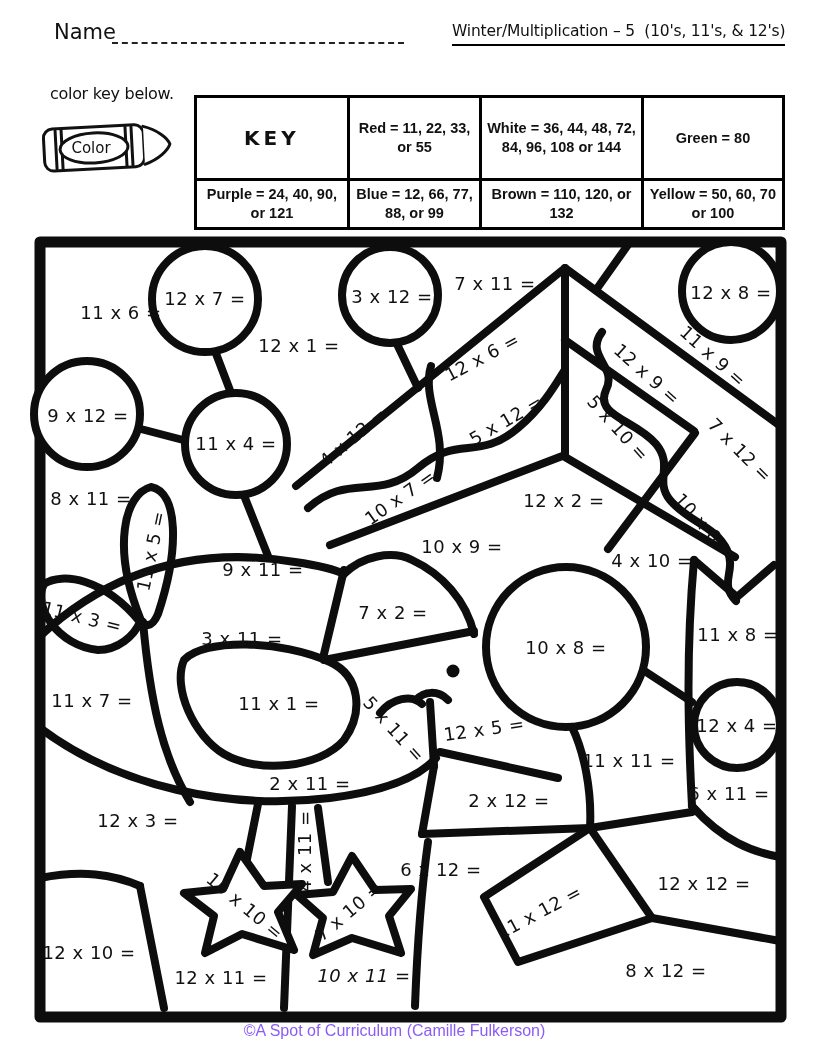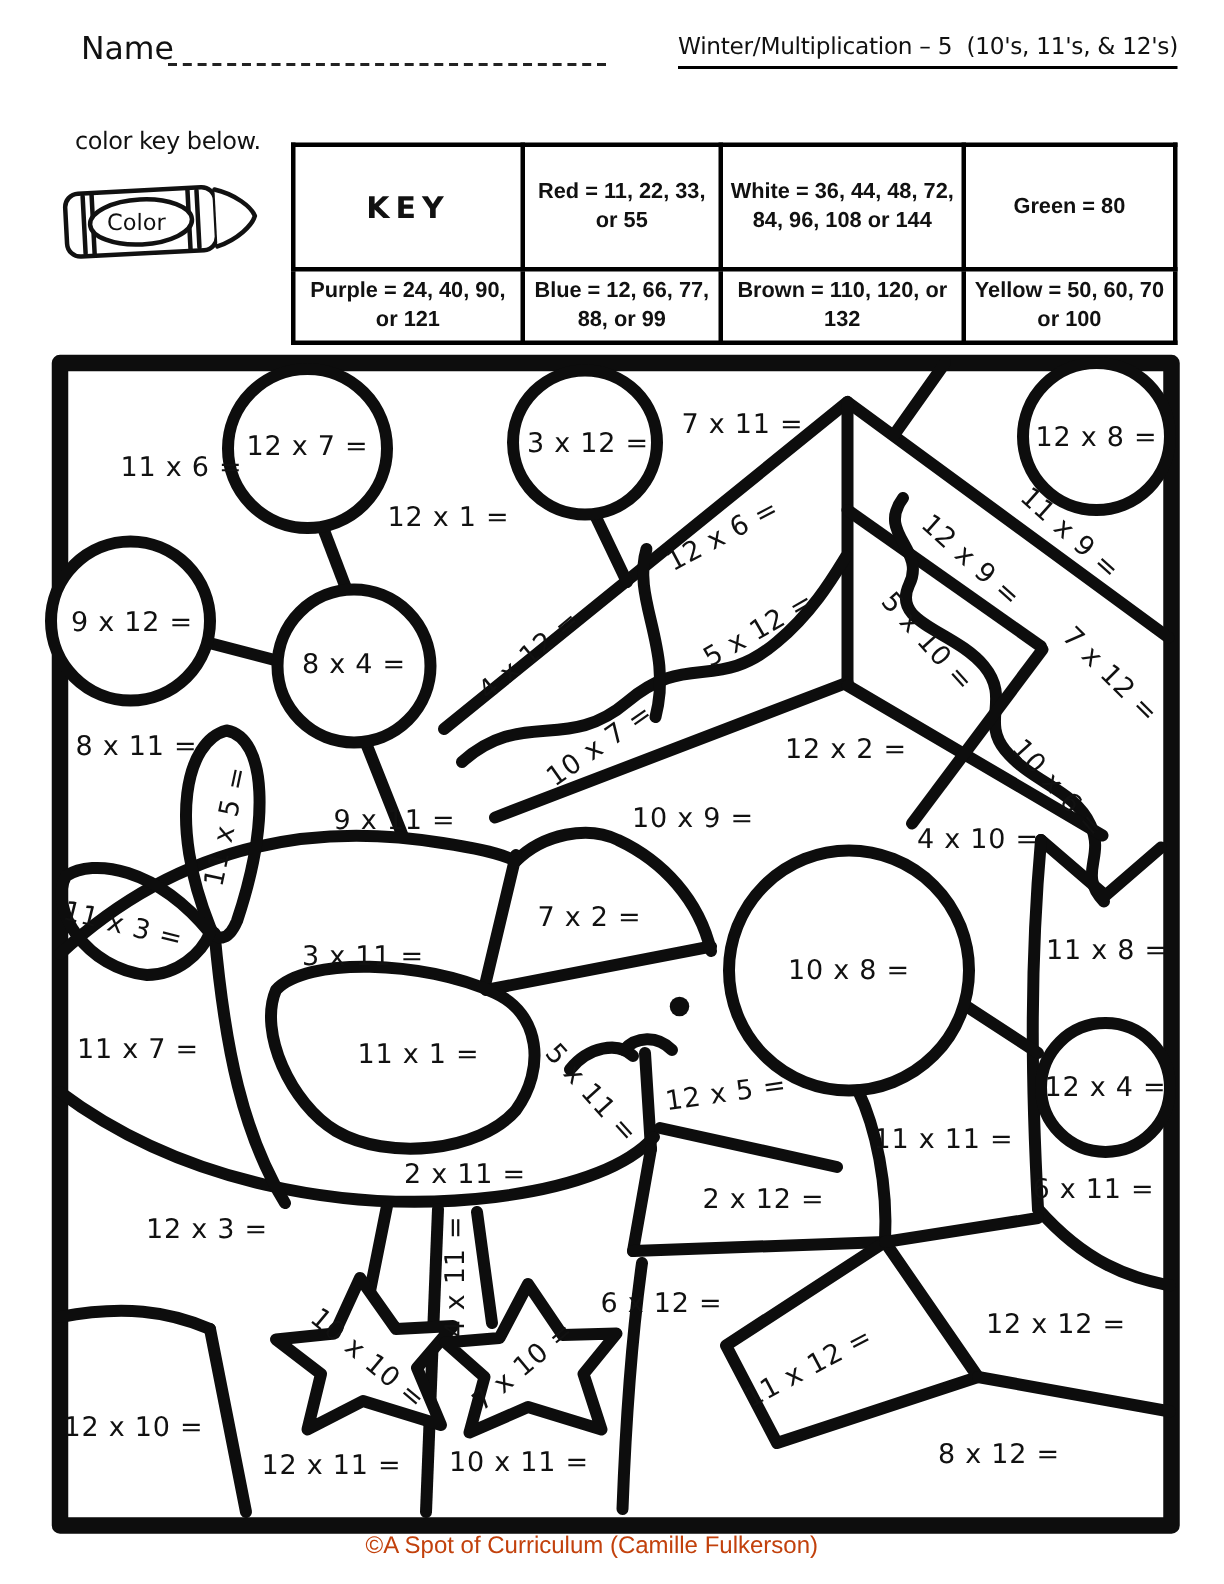--- a/index.html
+++ b/index.html
@@ -19,21 +19,21 @@
   .keytable td{border:3px solid #000;text-align:center;vertical-align:middle;
                font-weight:bold;font-size:14.5px;line-height:1.3;padding:2px 4px;}
   .keytable tr.r1 td{height:76px;}
   .keytable tr.r2 td{height:42px;}
   .keytable td.keycell{font-family:"DejaVu Sans",sans-serif;font-weight:bold;
                        font-size:20px;letter-spacing:4px;}
   .art{position:absolute;left:0;top:0;}
   .eq-layer{position:absolute;left:0;top:0;width:816px;height:1056px;pointer-events:none;}
   .eq{position:absolute;font-size:18px;letter-spacing:0.5px;white-space:nowrap;color:#111;}
   .footer{position:absolute;left:0;top:1022px;width:789px;text-align:center;
-          font-family:"Liberation Sans",sans-serif;font-size:16px;color:#c2410c;}
+          font-family:"Liberation Sans",sans-serif;font-size:16px;color:#8b5cf6;}
 </style>
 </head>
 <body>
 
 <div class="page">
 
   <span class="name-label">Name</span>
   <span class="name-line"></span>
   <span class="title">Winter/Multiplication – 5  (10's, 11's, &amp; 12's)</span>
   <div class="instr l2">color key below.</div>
@@ -153,32 +153,32 @@
   </svg>
 
   <div class="eq-layer">
       <div class="eq" style="left: 96px; top: 312px; transform: translate(-50%, -50%) rotate(0deg); margin-left: 25px;">11 x 6 =</div>
       <div class="eq" style="left: 205px; top: 298px; transform: translate(-50%, -50%) rotate(0deg);">12 x 7 =</div>
       <div class="eq" style="left: 299px; top: 345px; transform: translate(-50%, -50%) rotate(0deg);">12 x 1 =</div>
       <div class="eq" style="left: 392px; top: 296px; transform: translate(-50%, -50%) rotate(0deg);">3 x 12 =</div>
       <div class="eq" style="left: 495px; top: 283px; transform: translate(-50%, -50%) rotate(0deg);">7 x 11 =</div>
       <div class="eq" style="left: 731px; top: 292px; transform: translate(-50%, -50%) rotate(0deg);">12 x 8 =</div>
       <div class="eq" style="left: 88px; top: 415px; transform: translate(-50%, -50%) rotate(0deg);">9 x 12 =</div>
-      <div class="eq" style="left: 236px; top: 443px; transform: translate(-50%, -50%) rotate(0deg);">8 x 4 =</div>
+      <div class="eq" style="left: 236px; top: 443px; transform: translate(-50%, -50%) rotate(0deg);">11 x 4 =</div>
       <div class="eq" style="left: 353px; top: 437px; transform: translate(-50%, -50%) rotate(-40deg);">4 x 12 =</div>
       <div class="eq" style="left: 482px; top: 357px; transform: translate(-50%, -50%) rotate(-28deg);">12 x 6 =</div>
       <div class="eq" style="left: 647px; top: 374px; transform: translate(-50%, -50%) rotate(42deg);">12 x 9 =</div>
       <div class="eq" style="left: 713px; top: 356px; transform: translate(-50%, -50%) rotate(42deg);">11 x 9 =</div>
       <div class="eq" style="left: 506px; top: 420px; transform: translate(-50%, -50%) rotate(-30deg);">5 x 12 =</div>
       <div class="eq" style="left: 618px; top: 428px; transform: translate(-50%, -50%) rotate(48deg);">5 x 10 =</div>
       <div class="eq" style="left: 740px; top: 450px; transform: translate(-50%, -50%) rotate(45deg);">7 x 12 =</div>
       <div class="eq" style="left: 91px; top: 498px; transform: translate(-50%, -50%) rotate(0deg);">8 x 11 =</div>
       <div class="eq" style="left: 400px; top: 497px; transform: translate(-50%, -50%) rotate(-35deg);">10 x 7 =</div>
       <div class="eq" style="left: 151px; top: 551px; transform: translate(-50%, -50%) rotate(-78deg);">11 x 5 =</div>
-      <div class="eq" style="left: 263px; top: 547px; transform: translate(-50%, -50%) rotate(0deg);">9 x 11 =</div>
+      <div class="eq" style="left: 263px; top: 569px; transform: translate(-50%, -50%) rotate(0deg);">9 x 11 =</div>
       <div class="eq" style="left: 564px; top: 500px; transform: translate(-50%, -50%) rotate(0deg);">12 x 2 =</div>
       <div class="eq" style="left: 462px; top: 546px; transform: translate(-50%, -50%) rotate(0deg);">10 x 9 =</div>
       <div class="eq" style="left: 652px; top: 560px; transform: translate(-50%, -50%) rotate(0deg);">4 x 10 =</div>
       <div class="eq" style="left: 705px; top: 526px; transform: translate(-50%, -50%) rotate(48deg);">10 x 6 =</div>
       <div class="eq" style="left: 82px; top: 617px; transform: translate(-50%, -50%) rotate(14deg);">11 x 3 =</div>
       <div class="eq" style="left: 393px; top: 612px; transform: translate(-50%, -50%) rotate(0deg);">7 x 2 =</div>
       <div class="eq" style="left: 242px; top: 638px; transform: translate(-50%, -50%) rotate(0deg);">3 x 11 =</div>
       <div class="eq" style="left: 566px; top: 647px; transform: translate(-50%, -50%) rotate(0deg);">10 x 8 =</div>
       <div class="eq" style="left: 738px; top: 634px; transform: translate(-50%, -50%) rotate(0deg);">11 x 8 =</div>
       <div class="eq" style="left: 92px; top: 700px; transform: translate(-50%, -50%) rotate(0deg);">11 x 7 =</div>
@@ -192,18 +192,18 @@
       <div class="eq" style="left: 509px; top: 800px; transform: translate(-50%, -50%) rotate(0deg);">2 x 12 =</div>
       <div class="eq" style="left: 729px; top: 793px; transform: translate(-50%, -50%) rotate(0deg);">6 x 11 =</div>
       <div class="eq" style="left: 304px; top: 851px; transform: translate(-50%, -50%) rotate(-90deg);">4 x 11 =</div>
       <div class="eq" style="left: 441px; top: 869px; transform: translate(-50%, -50%) rotate(0deg);">6 x 12 =</div>
       <div class="eq" style="left: 704px; top: 883px; transform: translate(-50%, -50%) rotate(0deg);">12 x 12 =</div>
       <div class="eq" style="left: 245px; top: 906px; transform: translate(-50%, -50%) rotate(40deg);">10 x 10 =</div>
       <div class="eq" style="left: 349px; top: 911px; transform: translate(-50%, -50%) rotate(-40deg);">7 x 10 =</div>
       <div class="eq" style="left: 539px; top: 912px; transform: translate(-50%, -50%) rotate(-28deg);">11 x 12 =</div>
       <div class="eq" style="left: 89px; top: 952px; transform: translate(-50%, -50%) rotate(0deg);">12 x 10 =</div>
       <div class="eq" style="left: 221px; top: 977px; transform: translate(-50%, -50%) rotate(0deg);">12 x 11 =</div>
-      <div class="eq" style="left: 346px; top: 975px; transform: translate(-50%, -50%) rotate(0deg);">10 x 11 =</div>
+      <div class="eq" style="left: 364px; top: 975px; transform: translate(-50%, -50%) rotate(0deg); font-style: italic;">10 x 11 =</div>
       <div class="eq" style="left: 666px; top: 970px; transform: translate(-50%, -50%) rotate(0deg);">8 x 12 =</div>
     </div>
 
   <div class="footer">©A Spot of Curriculum  (Camille Fulkerson)</div>
 </div>
 
 </body></html>

